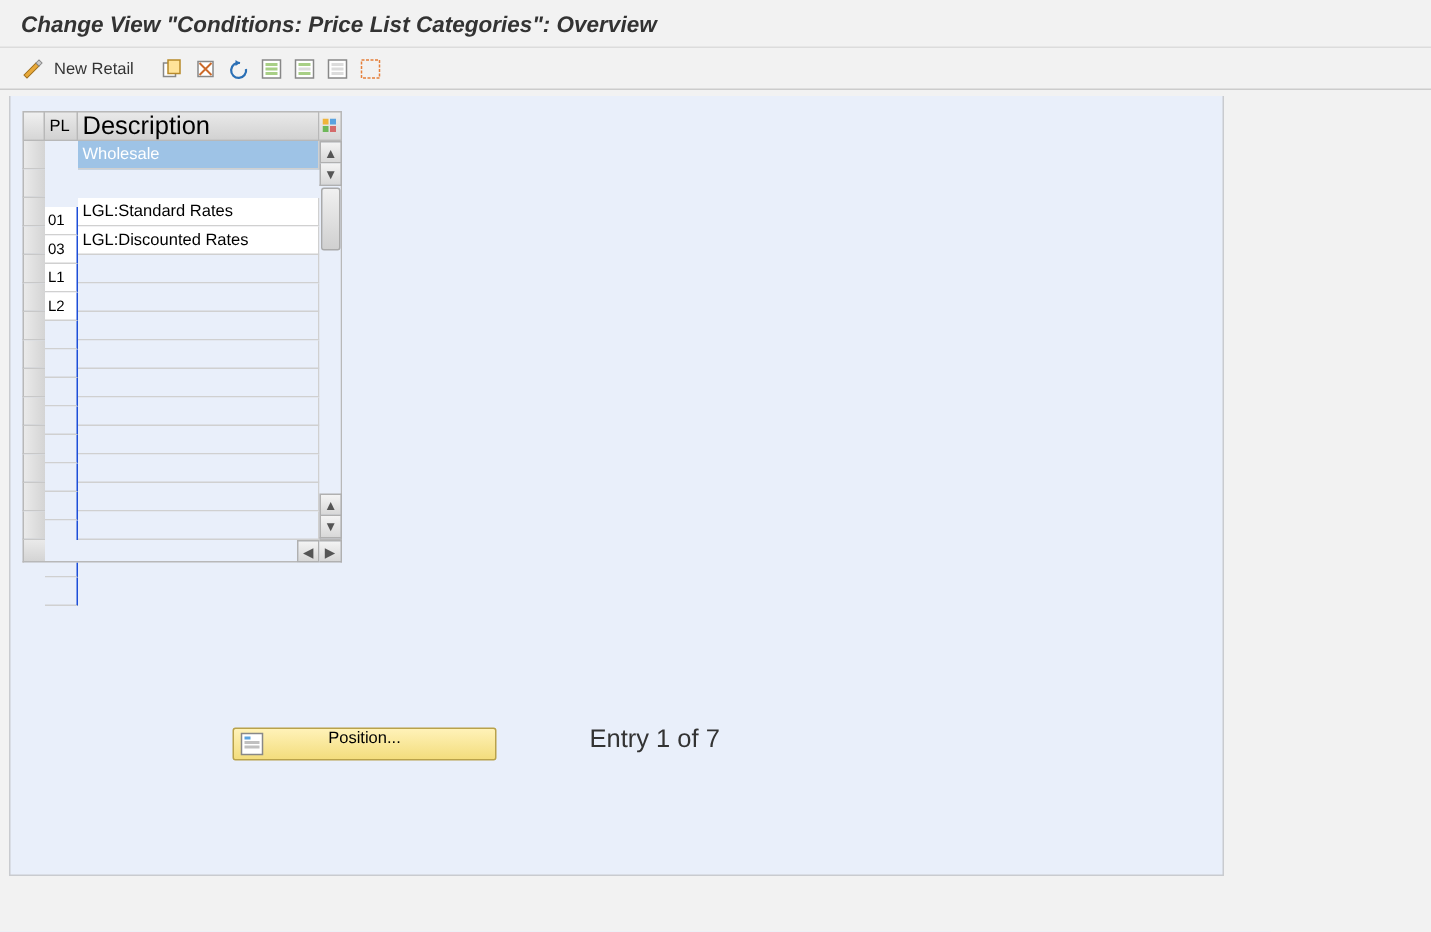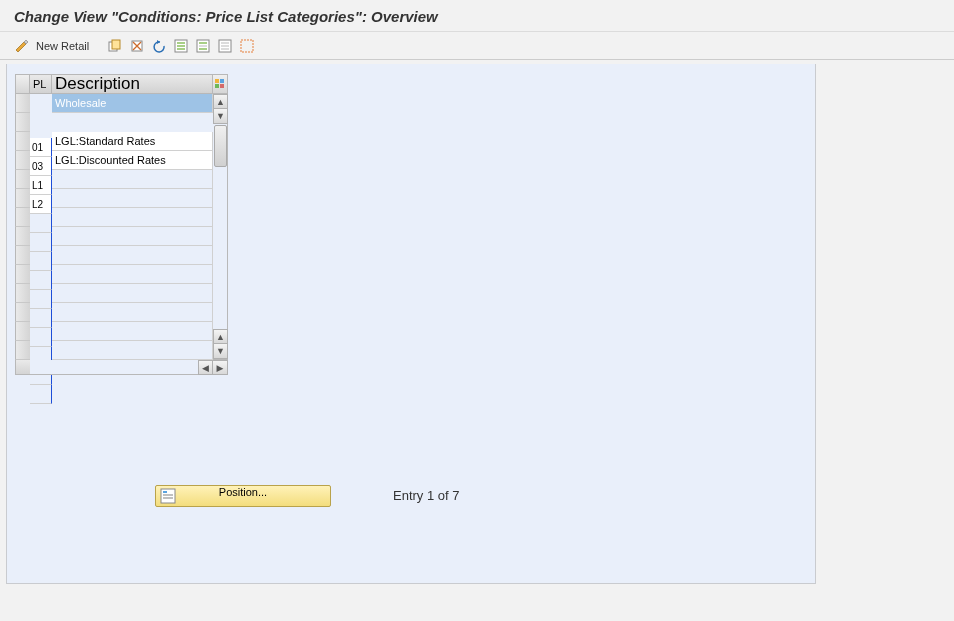--- a/index.html
+++ b/index.html
@@ -194,21 +194,21 @@
   }
   .position-btn .pos-icon {
     position:absolute;
     left: 4px; top: 2px;
     width:16px;height:16px;
   }
   .entry-status {
     position:absolute;
     left: 386px;
     bottom: 80px;
-    font-size:13px;
+    font-size:17px;
     color:#333;
   }
   .icon-conf { width:10px; height:10px; }
   svg { display:block; }
 </style>
 </head>
 <body>
 
 <div class="title-bar">
   <span class="title-text">Change View "Conditions: Price List Categories": Overview</span>

